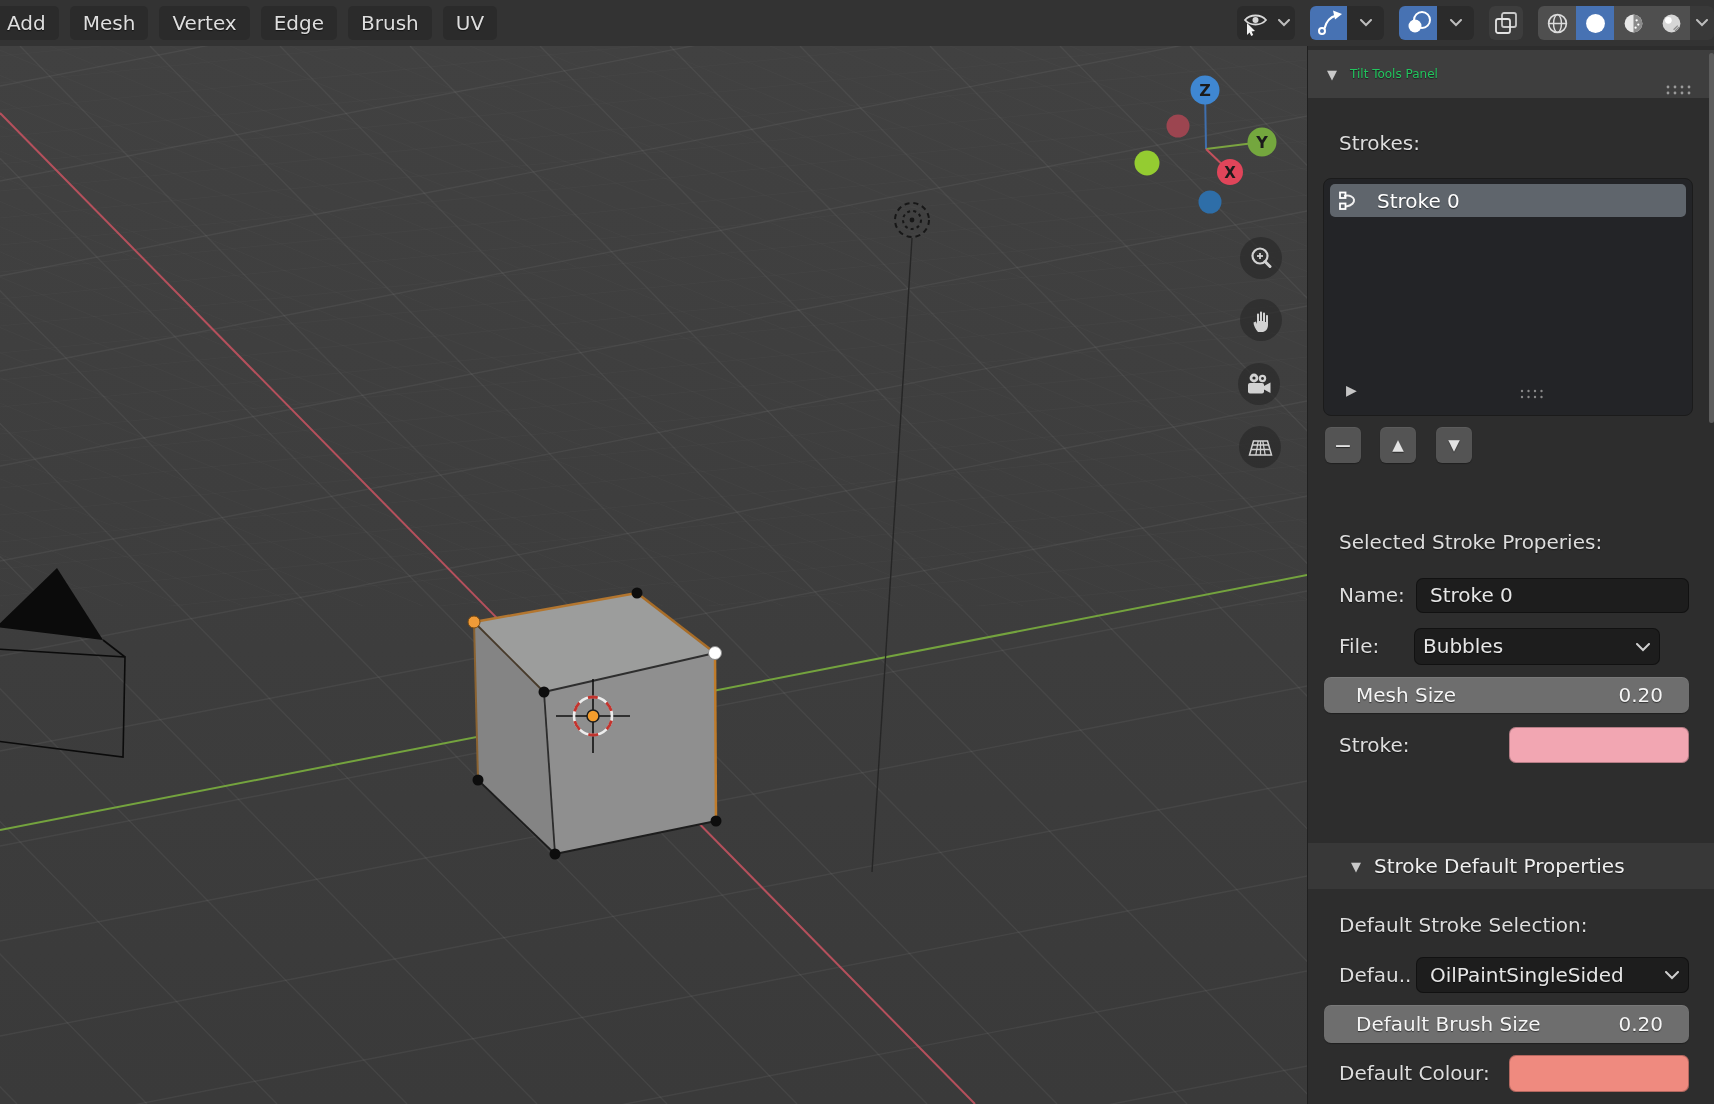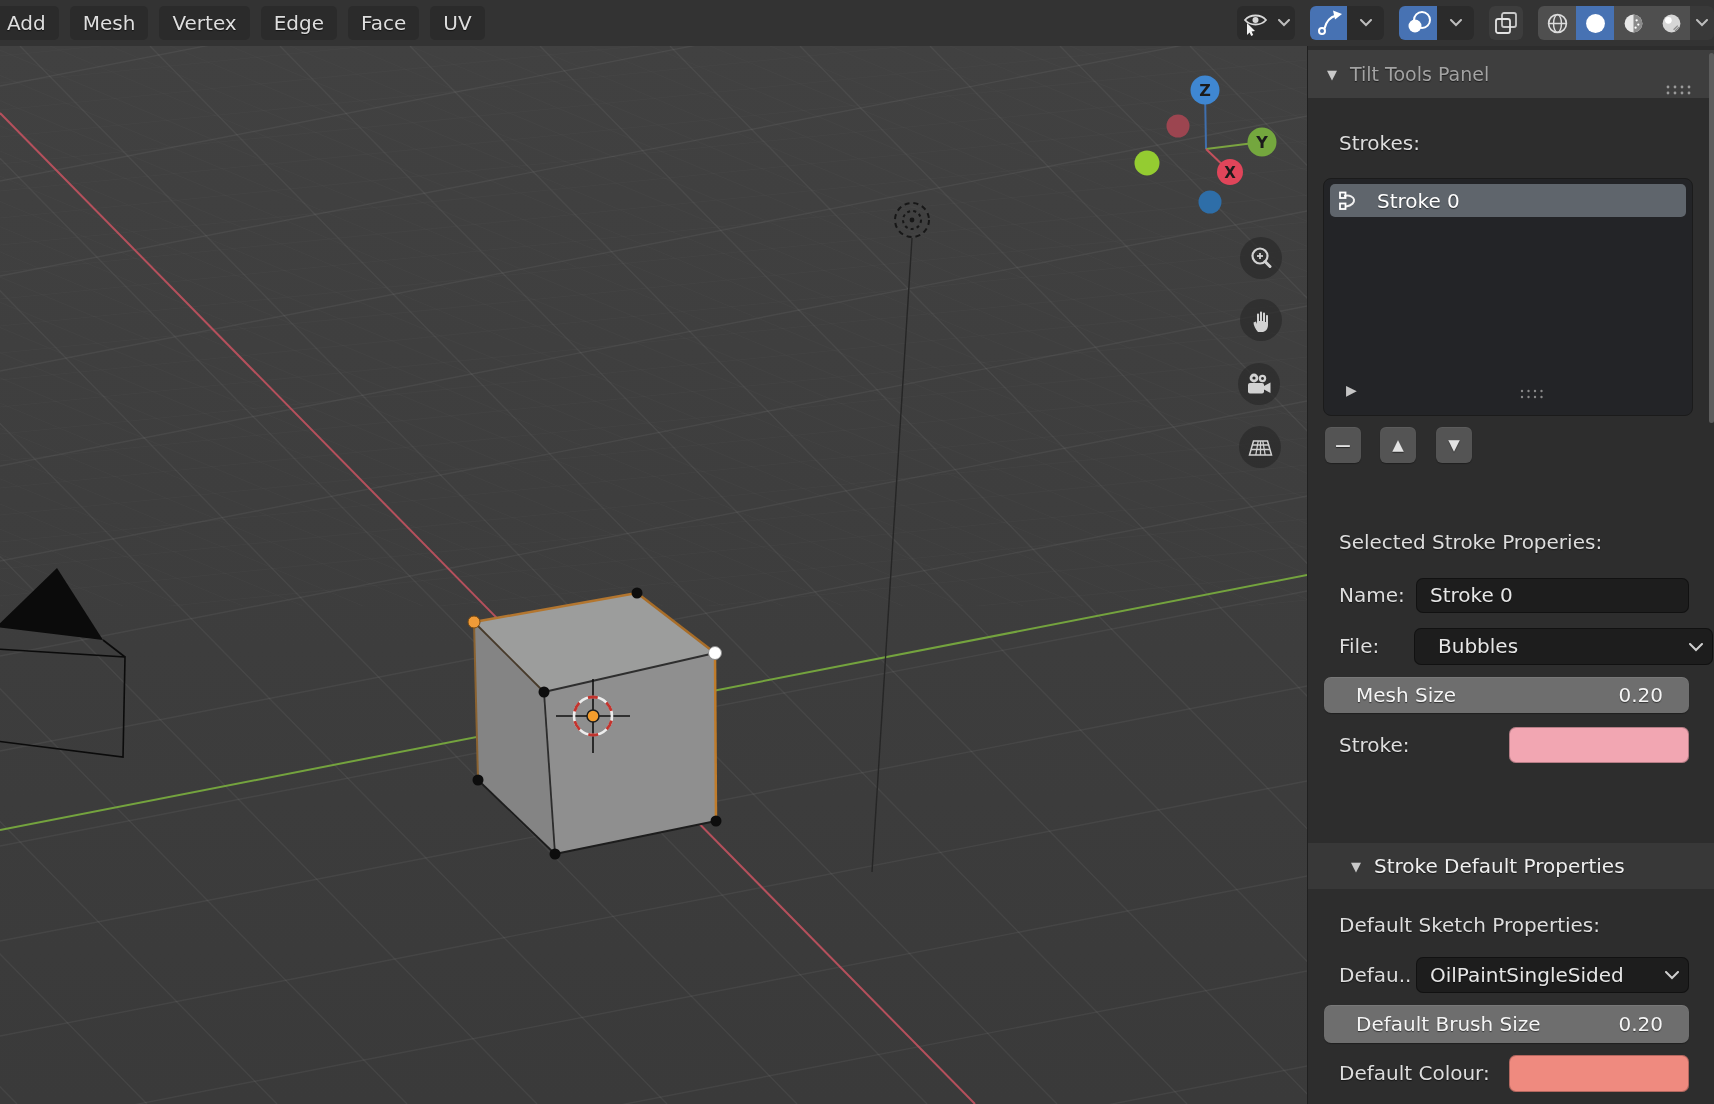--- a/index.html
+++ b/index.html
@@ -23,21 +23,21 @@
   #scene{position:absolute;left:0;top:46px;}
   .navbtn{position:absolute;width:42px;height:42px;border-radius:50%;
           background:rgba(38,38,38,.62);display:flex;align-items:center;justify-content:center;}
   
   #panel{position:absolute;left:1307px;top:46px;width:407px;height:1058px;background:#2d2d2d;
          border-left:1px solid #202020;color:#e2e2e2;font-size:20px;
          text-shadow:0 1px 1px rgba(0,0,0,.55);}
   .abs{position:absolute;}
   .strip{left:0;width:407px;background:#3e3e3e;display:flex;align-items:center;}
   .tri{color:#c9c9c9;font-size:13px;margin-right:13px;text-shadow:none;}
-  .paneltitle{color:#a3a3a3;font-size:19px;}
+  .paneltitle{color:#22c55e;font-size:12px;}
   .seclabel{color:#dddddd;}
   .listbox{background:#232427;border:1px solid #1b1b1b;border-radius:8px;}
   .listrow{position:absolute;left:6px;top:5px;width:356px;height:33px;background:#5f656c;
            border-radius:5px;display:flex;align-items:center;color:#ffffff;}
   .sqbtn{position:absolute;width:36px;height:36px;background:#545454;border-radius:6px;
          color:#e3e3e3;display:flex;align-items:center;justify-content:center;
          box-shadow:inset 0 1px 0 rgba(255,255,255,.05),0 1px 1px rgba(0,0,0,.3);}
   .widebtn{position:absolute;background:#595959;border-radius:6px;color:#f1f1f1;
            text-align:center;line-height:36px;height:36px;
            box-shadow:inset 0 1px 0 rgba(255,255,255,.06),0 1px 1px rgba(0,0,0,.3);}
@@ -55,21 +55,21 @@
 <body>
 
 <div id="root">
 
   <div id="topbar">
     <div class="menus">
       <div class="menu-btn">Add</div>
       <div class="menu-btn">Mesh</div>
       <div class="menu-btn">Vertex</div>
       <div class="menu-btn">Edge</div>
-      <div class="menu-btn">Face</div>
+      <div class="menu-btn">Brush</div>
       <div class="menu-btn">UV</div>
     </div>
 
     <div class="hdr-right">
 
       <div class="grp">
         <div class="seg" style="width:36px">
           <svg width="30" height="30" viewBox="0 0 30 30">
             <path d="M5,12 C10,6 21,6 26,12 C21,18 10,18 5,12 Z" fill="none" stroke="#d8d8d8" stroke-width="1.8"></path>
             <circle cx="15.5" cy="12" r="3" fill="#d8d8d8"></circle>
@@ -429,42 +429,42 @@
         <span>▼</span>
       </div>
 
 
     <div class="abs seclabel" style="left:31px;top:484px">Selected Stroke Properies:</div>
 
     <div class="rowlabel" style="left:31px;top:532px;line-height:35px">Name:</div>
     <div class="field" style="left:108px;top:532px;width:273px;height:35px;line-height:35px;padding-left:14px;box-sizing:border-box">Stroke 0</div>
 
     <div class="rowlabel" style="left:31px;top:582px;line-height:37px">File:</div>
-    <div class="field" style="left:106px;top:582px;width:299px;height:37px;line-height:37px;padding-left:24px;box-sizing:border-box">
+    <div class="field" style="left:106px;top:582px;width:246px;height:37px;line-height:37px;padding-left:9px;box-sizing:border-box">
       <span>Bubbles</span>
       <svg class="abs" style="right:10px;top:15px" width="14" height="9" viewBox="0 0 14 9">
         <polyline points="1,1 7,7 13,1" fill="none" stroke="#cfcfcf" stroke-width="2" stroke-linecap="round"></polyline>
       </svg>
     </div>
 
     <div class="slider" style="left:16px;top:631px;width:365px;height:36px">
       <span>Mesh Size</span>
       <span>0.20</span>
     </div>
 
     <div class="rowlabel" style="left:31px;top:681px;line-height:36px">Stroke:</div>
     <div class="swatch" style="left: 201px; top: 681px; width: 180px; height: 36px; background: rgb(242, 166, 178);"></div>
 
 
     <div class="abs strip" style="top:797px;height:46px;background:#383838">
       <span class="tri" style="margin-left:43px">▼</span>
       <span style="color:#efefef">Stroke Default Properties</span>
     </div>
 
-    <div class="abs seclabel" style="left:31px;top:867px">Default Sketch Properties:</div>
+    <div class="abs seclabel" style="left:31px;top:867px">Default Stroke Selection:</div>
 
     <div class="rowlabel" style="left:31px;top:911px;line-height:36px;width:74px;overflow:hidden;white-space:nowrap">Defau..</div>
     <div class="field" style="left:108px;top:911px;width:273px;height:36px;line-height:36px;padding-left:14px;box-sizing:border-box">
       <span>OilPaintSingleSided</span>
       <svg class="abs" style="right:10px;top:14px" width="14" height="9" viewBox="0 0 14 9">
         <polyline points="1,1 7,7 13,1" fill="none" stroke="#cfcfcf" stroke-width="2" stroke-linecap="round"></polyline>
       </svg>
     </div>
 
     <div class="slider" style="left:16px;top:959px;width:365px;height:38px">

